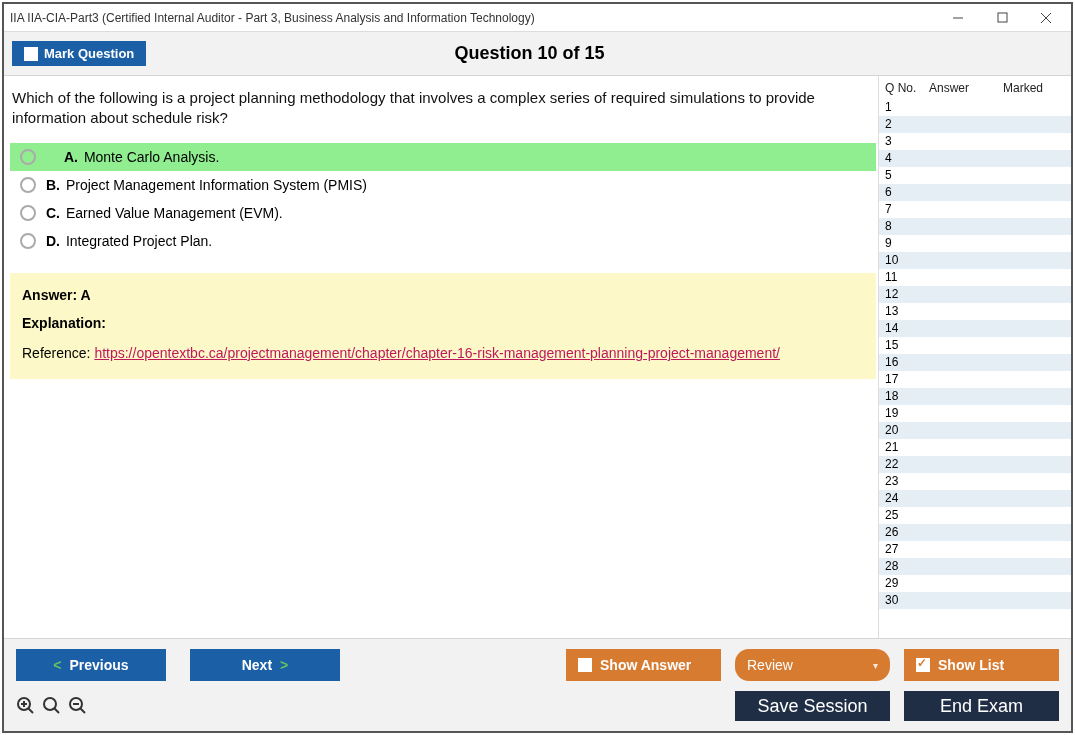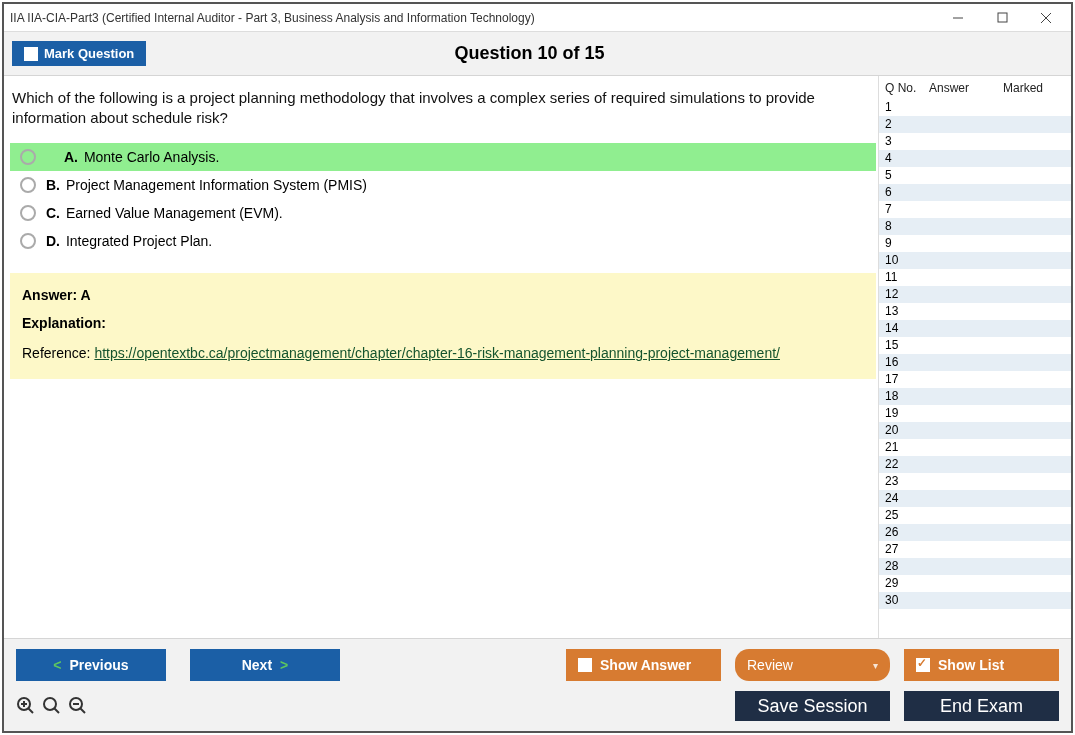--- a/index.html
+++ b/index.html
@@ -115,21 +115,21 @@
   }
   .choice-label { font-weight: bold; margin-right: 2px; }
   .answer-box {
     margin-top: 18px;
     background: #fdf8c8;
     padding: 14px 12px 18px 12px;
     font-size: 14px;
   }
   .answer-box .ans-line { font-weight: bold; margin-bottom: 12px; }
   .answer-box .exp-line { font-weight: bold; margin-bottom: 14px; }
-  .answer-box a { color: #14532d; text-decoration: underline; }
+  .answer-box a { color: #be185d; text-decoration: underline; }
   .side-list {
     width: 193px;
     border-left: 1px solid #ddd;
     display: flex;
     flex-direction: column;
     font-size: 12px;
   }
   .side-header {
     display: flex;
     padding: 5px 4px 4px 6px;

